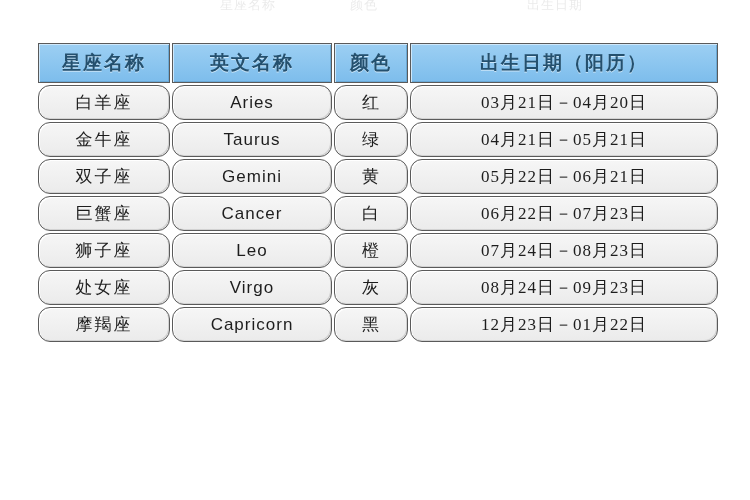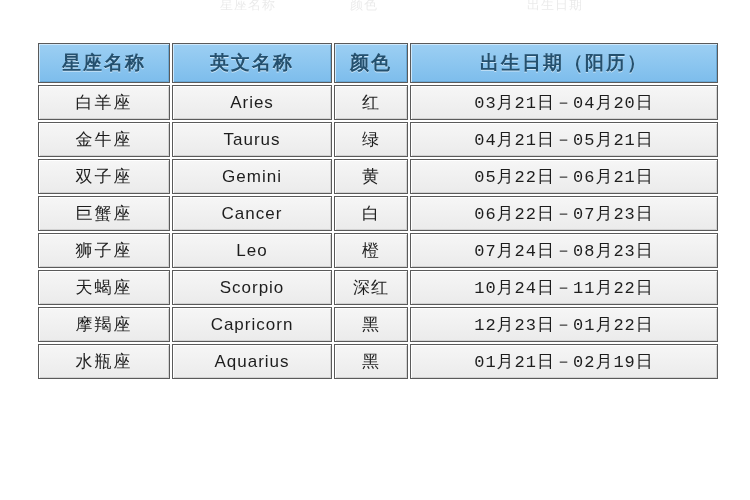--- a/index.html
+++ b/index.html
@@ -79,37 +79,38 @@
     font-weight: bold;
     letter-spacing: 2px;
     text-shadow: 0 1px 0 rgba(255,255,255,0.55);
     box-shadow: inset 1px 1px 0 #cfe8fb, inset -1px -1px 0 #6aa9d6;
   }
 
   table.zodiac tbody td {
     height: 33px;
     background: linear-gradient(#f6f6f6, #ebebeb);
     font-size: 17px;
+    border-radius: 12px;
   }
 
   td.cn-name {
     font-size: 17px;
     letter-spacing: 2px;
   }
   td.eng-name {
     font-family: Liberation Sans, sans-serif;
     font-size: 16px;
     letter-spacing: 1px;
   }
   td.color-name {
     font-size: 16px;
     letter-spacing: 1px;
   }
   td.date-range {
-    font-family: Liberation Mono, monospace;
+    font-family: Liberation Serif, serif;
     font-size: 17px;
     letter-spacing: 1px;
   }
 </style>
 </head>
 <body>
 
 <div id="top-remnant">
   <div class="rem-cell rc1"></div>
   <div class="rem-cell rc2">星座名称</div>
@@ -158,32 +159,26 @@
           <td class="color-name">白</td>
           <td class="date-range">06月22日－07月23日</td>
         </tr>
         <tr>
           <td class="cn-name">狮子座</td>
           <td class="eng-name">Leo</td>
           <td class="color-name">橙</td>
           <td class="date-range">07月24日－08月23日</td>
         </tr>
         <tr>
-          <td class="cn-name">天蝎座</td>
-          <td class="eng-name">Scorpio</td>
-          <td class="color-name">深红</td>
-          <td class="date-range">10月24日－11月22日</td>
+          <td class="cn-name">处女座</td>
+          <td class="eng-name">Virgo</td>
+          <td class="color-name">灰</td>
+          <td class="date-range">08月24日－09月23日</td>
         </tr>
         <tr>
           <td class="cn-name">摩羯座</td>
           <td class="eng-name">Capricorn</td>
           <td class="color-name">黑</td>
           <td class="date-range">12月23日－01月22日</td>
         </tr>
-        <tr>
-          <td class="cn-name">水瓶座</td>
-          <td class="eng-name">Aquarius</td>
-          <td class="color-name">黑</td>
-          <td class="date-range">01月21日－02月19日</td>
-        </tr>
       </tbody>
   </table>
 </div>
 
 </body></html>

